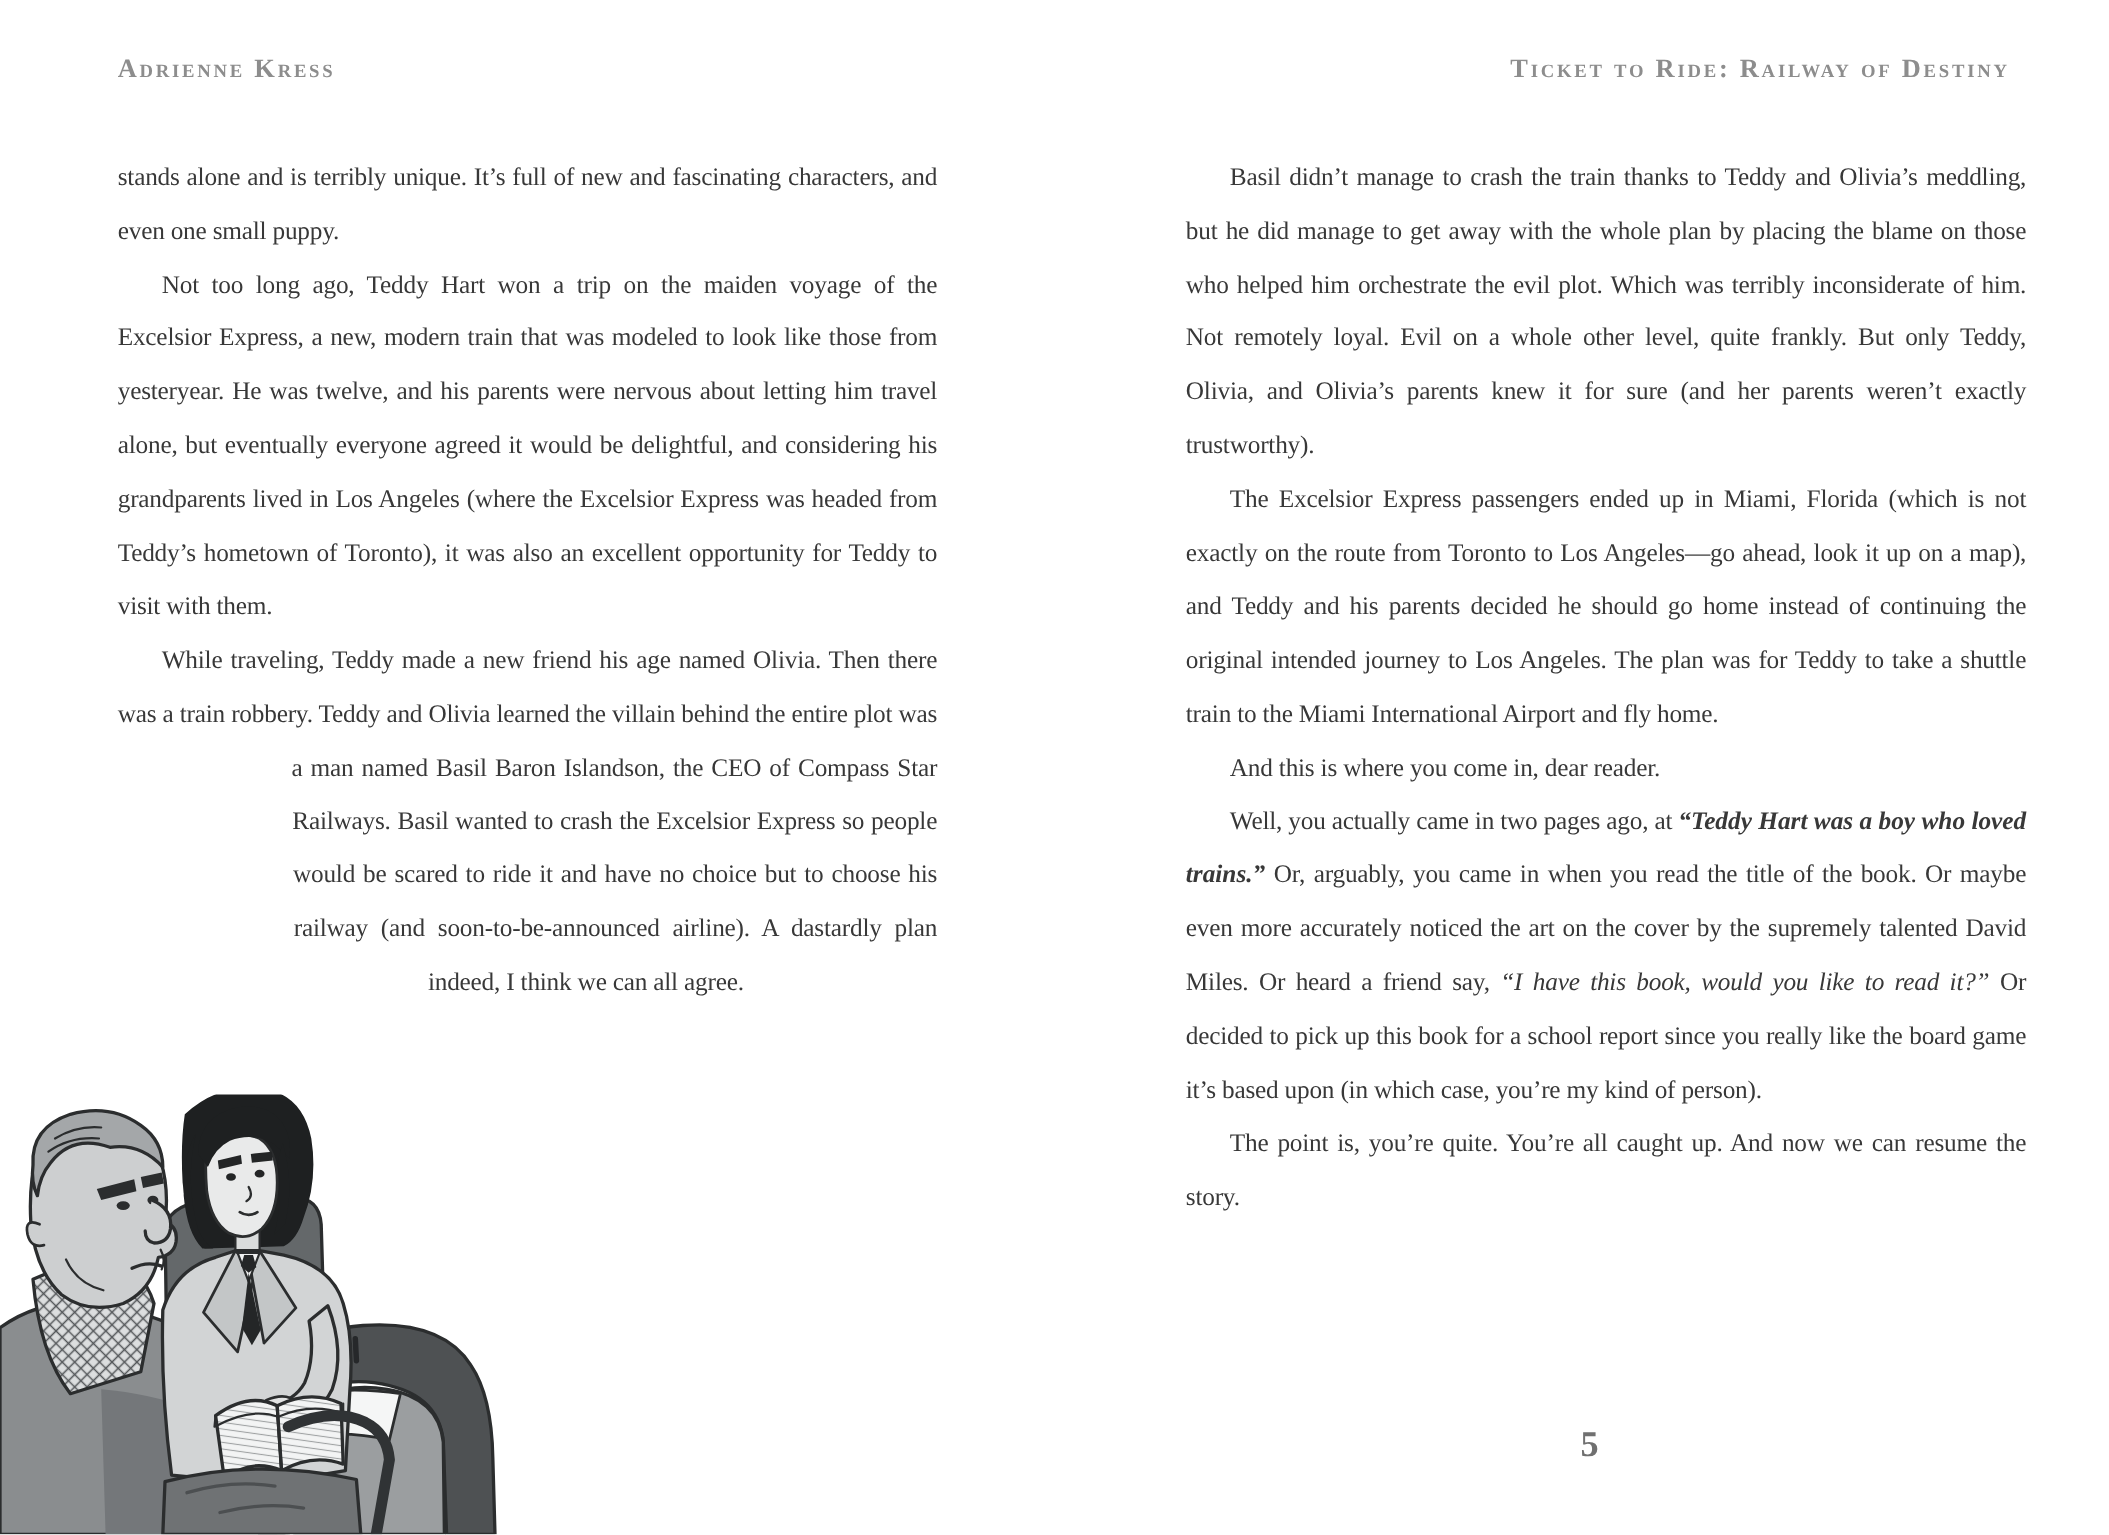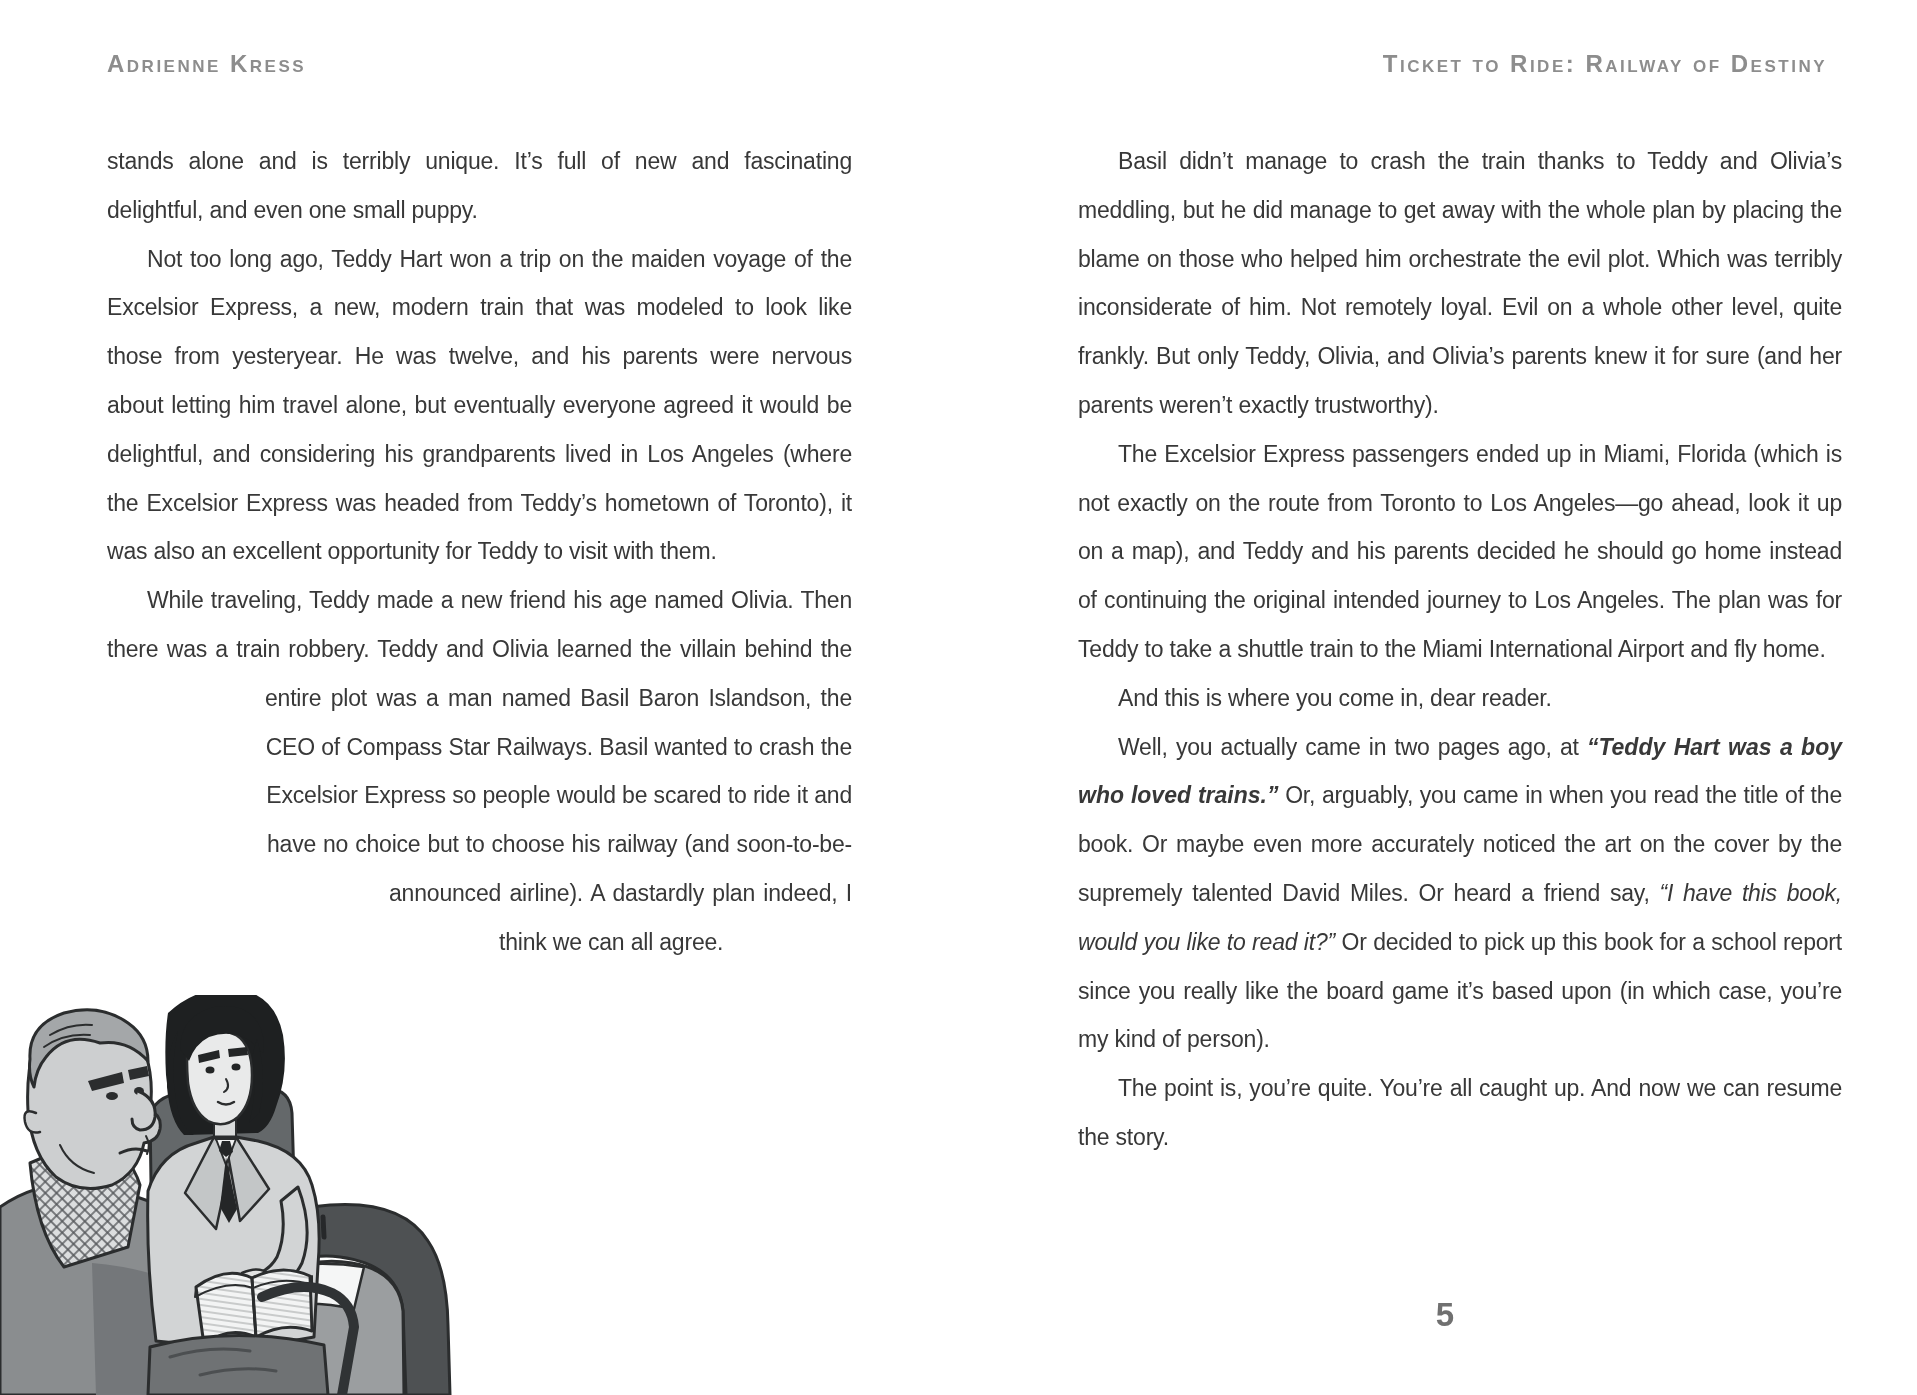--- a/index.html
+++ b/index.html
@@ -4,21 +4,21 @@
 <title>Book Spread</title>
 <style>
   html,body{margin:0;padding:0;background:#ffffff;}
   .spread{
     position:relative;
     width:1917px;height:1395px;
     background:#ffffff;
     overflow:hidden;
     font-family:"Liberation Sans","DejaVu Sans",sans-serif;
   }
-  .page{position:absolute;top:0;height:1097px;}
+  .page{position:absolute;top:0;height:1097px;font-family:Liberation Serif, serif;}
   .page.left{left:0;width:958px;}
   .page.right{left:958px;width:959px;}
 
   .running-head{
     position:absolute;top:50px;
     font-variant:small-caps;
     font-weight:700;
     font-size:24px;
     letter-spacing:2.5px;
     color:#8d8d8d;
@@ -69,21 +69,21 @@
 </style>
 </head>
 <body>
 
 <div class="spread">
 
   <div class="page left">
     <div class="running-head left-head">Adrienne Kress</div>
 
     <div class="text-col left-col">
-      <p class="para">stands alone and is terribly unique. It’s full of new and fascinating delightful, and even one small puppy.</p>
+      <p class="para">stands alone and is terribly unique. It’s full of new and fascinating characters, and even one small puppy.</p>
       <p class="para indent">Not too long ago, Teddy Hart won a trip on the maiden voyage of the Excelsior Express, a new, modern train that was modeled to look like those from yesteryear. He was twelve, and his parents were nervous about letting him travel alone, but eventually everyone agreed it would be delightful, and considering his grandparents lived in Los Angeles (where the Excelsior Express was headed from Teddy’s hometown of Toronto), it was also an excellent opportunity for Teddy to visit with them.</p>
       <p class="para indent"><span class="float-shape"></span><span>While traveling, Teddy made a new friend his age named Olivia. Then there was a train robbery. Teddy and Olivia learned the villain behind the entire plot was a man named Basil Baron Islandson, the CEO of Compass Star Railways. Basil wanted to crash the Excelsior Express so people would be scared to ride it and have no choice but to choose his railway (and soon-to-be-announced airline). A dastardly plan indeed, I think we can all agree.</span></p>
     </div>
 
     <svg class="illustration" viewBox="0 0 465 400" xmlns="http://www.w3.org/2000/svg" aria-hidden="true">
       <defs>
         <pattern id="xhatch" width="16" height="16" patternUnits="userSpaceOnUse" patternTransform="rotate(45)">
           <rect width="16" height="16" fill="#dcdedf"></rect>
           <path d="M0 4H16M0 12H16" stroke="#54575a" stroke-width="1.4"></path>
           <path d="M4 0V16M12 0V16" stroke="#54575a" stroke-width="1.4"></path>

